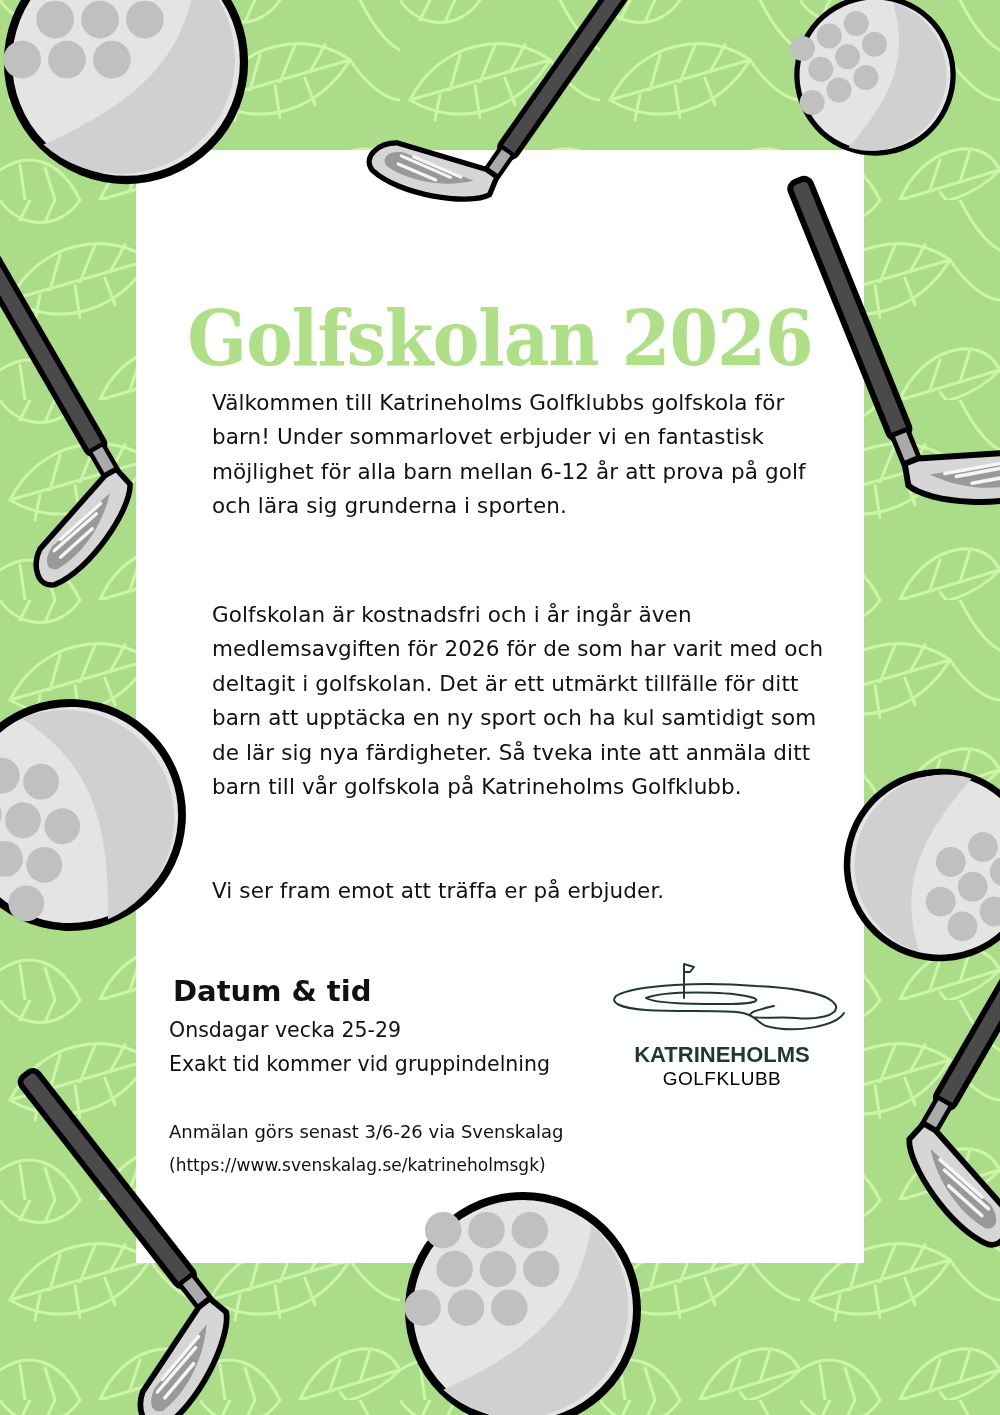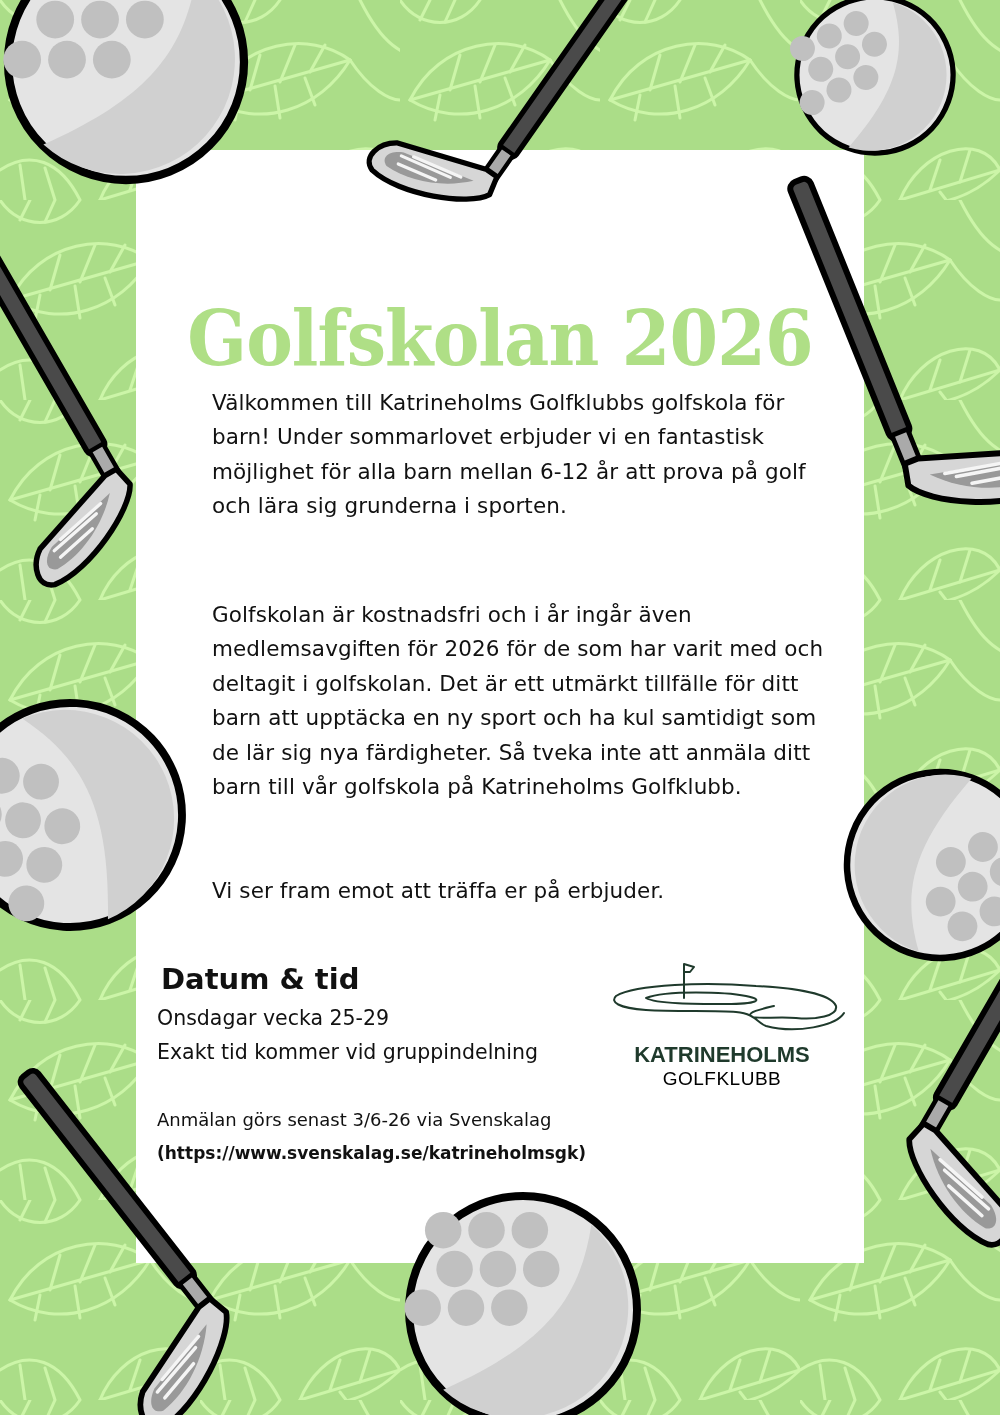--- a/index.html
+++ b/index.html
@@ -5,26 +5,26 @@
   html, body { margin:0; padding:0; }
   body { width:1000px; height:1415px; position:relative; overflow:hidden; background:#abdd88; font-family:"DejaVu Sans", sans-serif; }
   .bg { position:absolute; left:0; top:0; width:1000px; height:1415px; }
   .panel { position:absolute; left:136px; top:150px; width:728px; height:1113px; background:#ffffff; }
   .deco { position:absolute; left:0; top:0; width:1000px; height:1415px; pointer-events:none; }
   .title { position:absolute; left:140px; top:246px; width:720px; text-align:center; font-family:"DejaVu Serif", serif; font-size:76px; line-height:84px; color:#afdf86; letter-spacing:-1px; transform:scaleX(0.92); transform-origin:center; }
   .body-text { position:absolute; left:200px; width:620px; font-family:"DejaVu Sans", sans-serif; font-size:21.5px; line-height:34.4px; color:#111; margin:12px; letter-spacing:0.1px; }
   .p1 { top:374px; }
   .p2 { top:586px; }
   .p3 { top:862px; }
-  .heading { position:absolute; left:157px; top:955px; font-family:"DejaVu Sans", sans-serif; font-weight:bold; font-size:29px; line-height:40px; color:#111; margin:4px; }
-  .line { position:absolute; left:157px; font-family:"DejaVu Sans", sans-serif; font-size:20.5px; line-height:32px; color:#111; margin:0; }
+  .heading { position:absolute; left:157px; top:955px; font-family:"DejaVu Sans", sans-serif; font-weight:bold; font-size:29px; line-height:40px; color:#111; margin:16px; }
+  .line { position:absolute; left:157px; font-family:"DejaVu Sans", sans-serif; font-size:20.5px; line-height:32px; color:#111; margin:12px; }
   .l1 { top:1002px; }
   .l2 { top:1036px; }
   .l3 { top:1104px; font-size:18px; }
-  .l4 { top:1137px; font-size:17px;font-weight:bold; }
+  .l4 { top:1137px; font-size:17px; }
   .logo { position:absolute; left:606px; top:958px; width:240px; height:140px; }
   .logo-name { position:absolute; left:0; top:84px; width:232px; text-align:center; font-family:"Liberation Sans", sans-serif; font-weight:bold; font-size:22px; color:#1f3a2c; letter-spacing:0px; }
   .logo-sub { position:absolute; left:0; top:110px; width:232px; text-align:center; font-family:"Liberation Sans", sans-serif; font-size:19px; color:#000000; letter-spacing:0.5px; }
 </style>
 </head>
 <body>
 
 <svg class="bg" viewBox="0 0 1000 1415" xmlns="http://www.w3.org/2000/svg">
   <defs>
     <pattern id="leaves" x="0" y="0" width="200" height="200" patternUnits="userSpaceOnUse">

